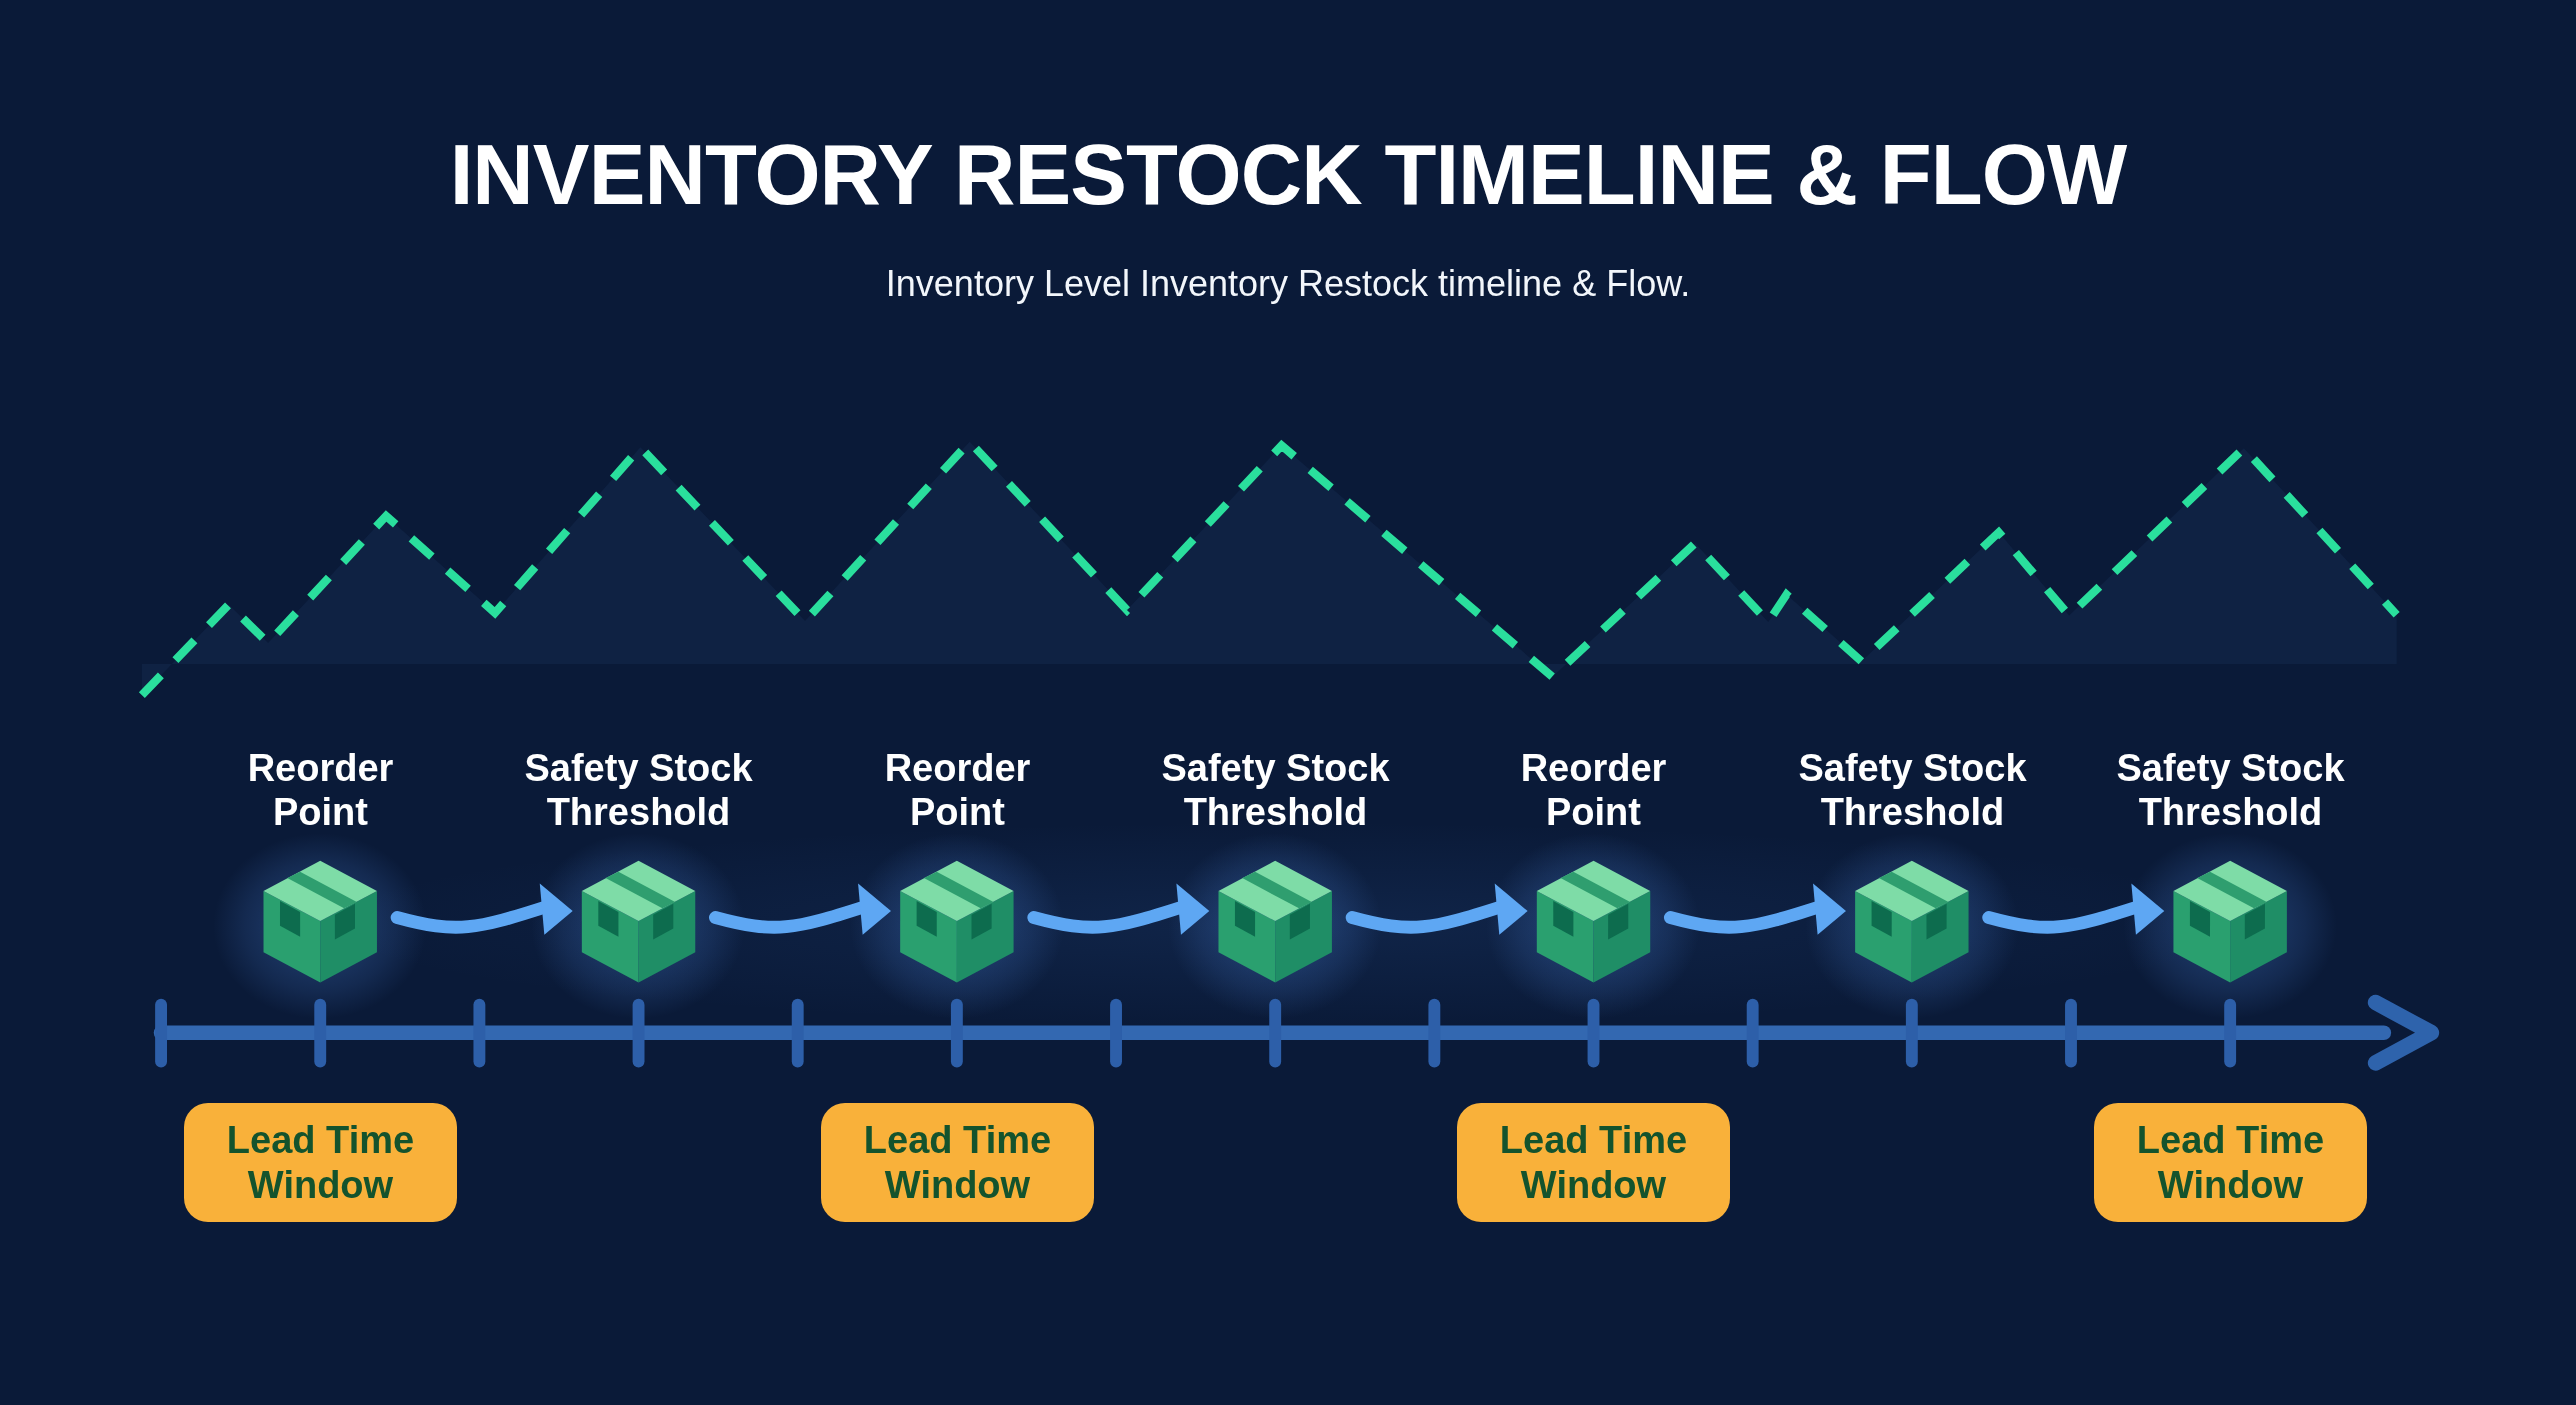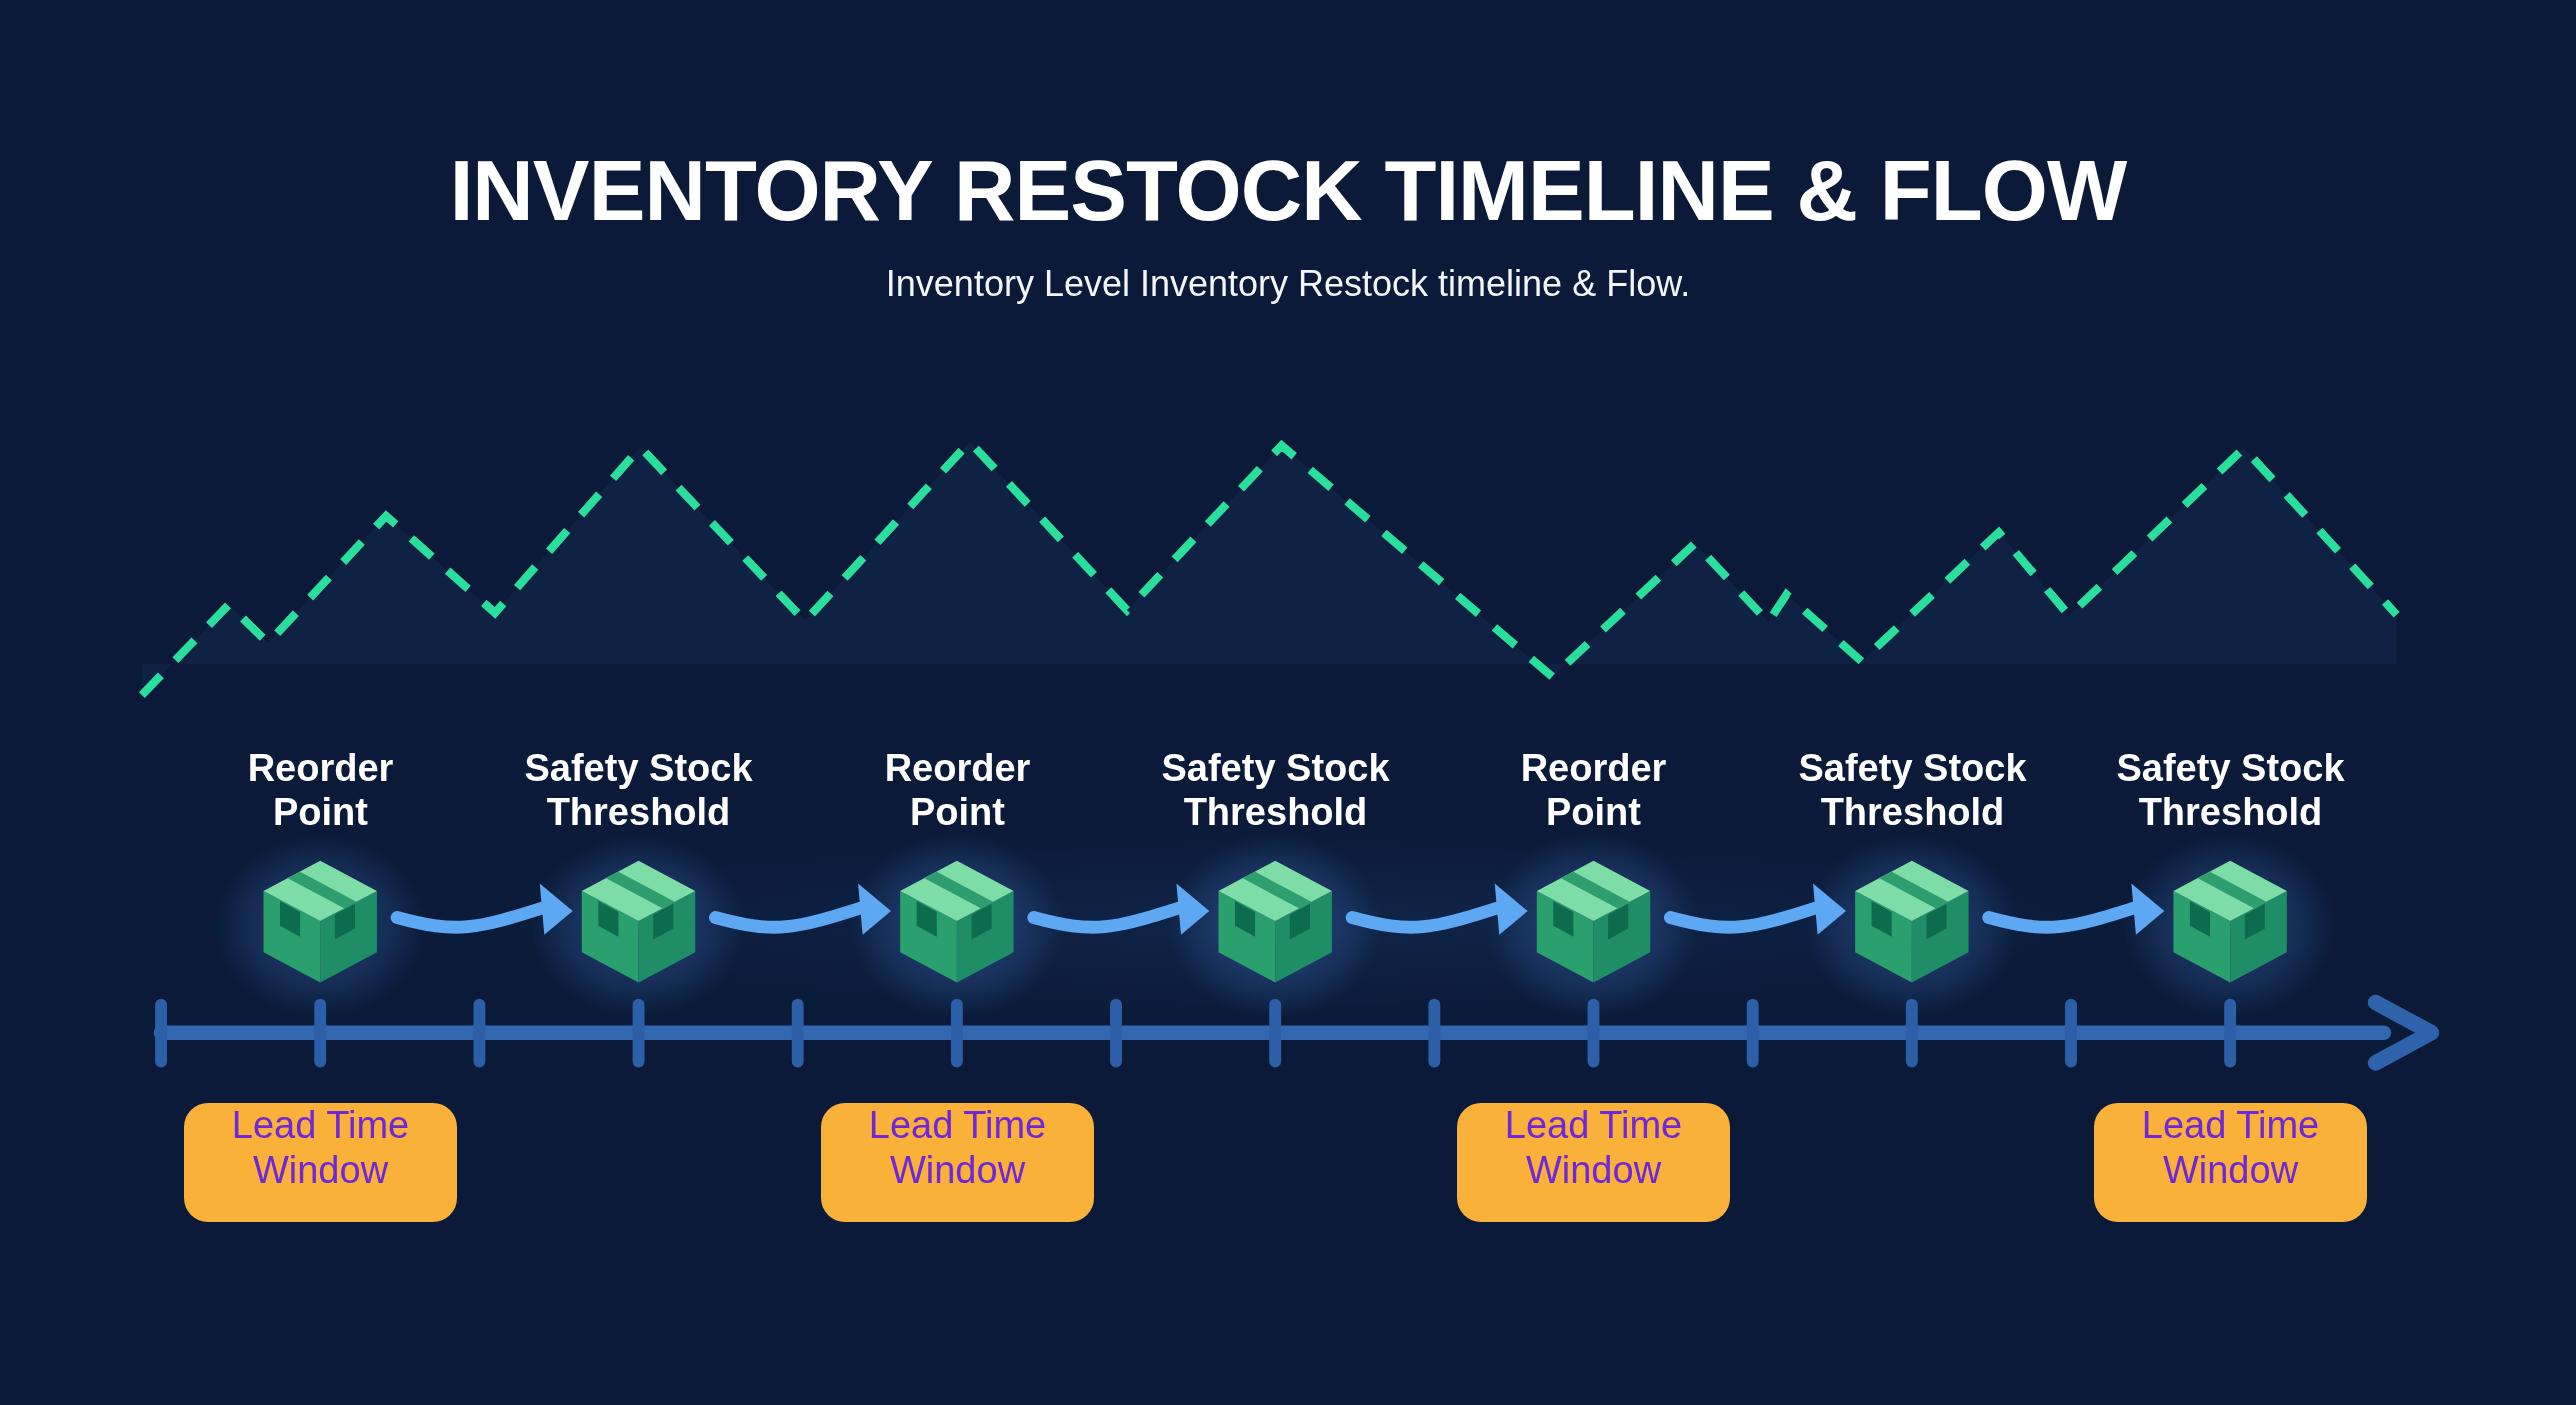--- a/index.html
+++ b/index.html
@@ -9,21 +9,21 @@
     overflow: hidden;
     font-family: "Liberation Sans", sans-serif;
   }
   .canvas {
     position: absolute; left: 0; top: 0;
     width: 2576px; height: 1405px;
     background: #0A1A38;
   }
   .title {
     position: absolute; left: 0; right: 0; top: 128px;
-    margin: 16px; text-align: center;
+    margin: 0; text-align: center;
     font-size: 85px; line-height: 93px; font-weight: 800;
     letter-spacing: -0.9px; color: #FFFFFF;
   }
   .subtitle {
     position: absolute; left: 0; right: 0; top: 258px;
     text-align: center;
     font-size: 36px; line-height: 51px; font-weight: 400;
     color: #F2F6FB;
   }
   .scene { position: absolute; left: 0; top: 0; z-index: 2; }
@@ -40,22 +40,22 @@
       rgba(90,155,255,0.34) 0%, rgba(90,155,255,0.12) 55%, rgba(90,155,255,0) 78%);
   }
   .col-label {
     position: absolute; width: 403px; top: 746px;
     text-align: center; color: #FFFFFF;
     font-size: 38px; line-height: 44px; font-weight: 700;
   }
   .badge {
     position: absolute; top: 1103px; width: 273px; height: 119px;
     background: #F9B13A; border-radius: 24px;
-    display: flex; flex-direction: column; align-items: center; justify-content: flex-start;
-    color: #6d28d9; font-size: 38px; line-height: 45px; font-weight: 400;
+    display: flex; flex-direction: column; align-items: center; justify-content: center;
+    color: #14532d; font-size: 38px; line-height: 45px; font-weight: 700;
     text-align: center;
   }
 </style>
 </head>
 <body>
 
 <div class="canvas">
 
   <div class="glow-layer">
     <div class="band-glow"></div>

